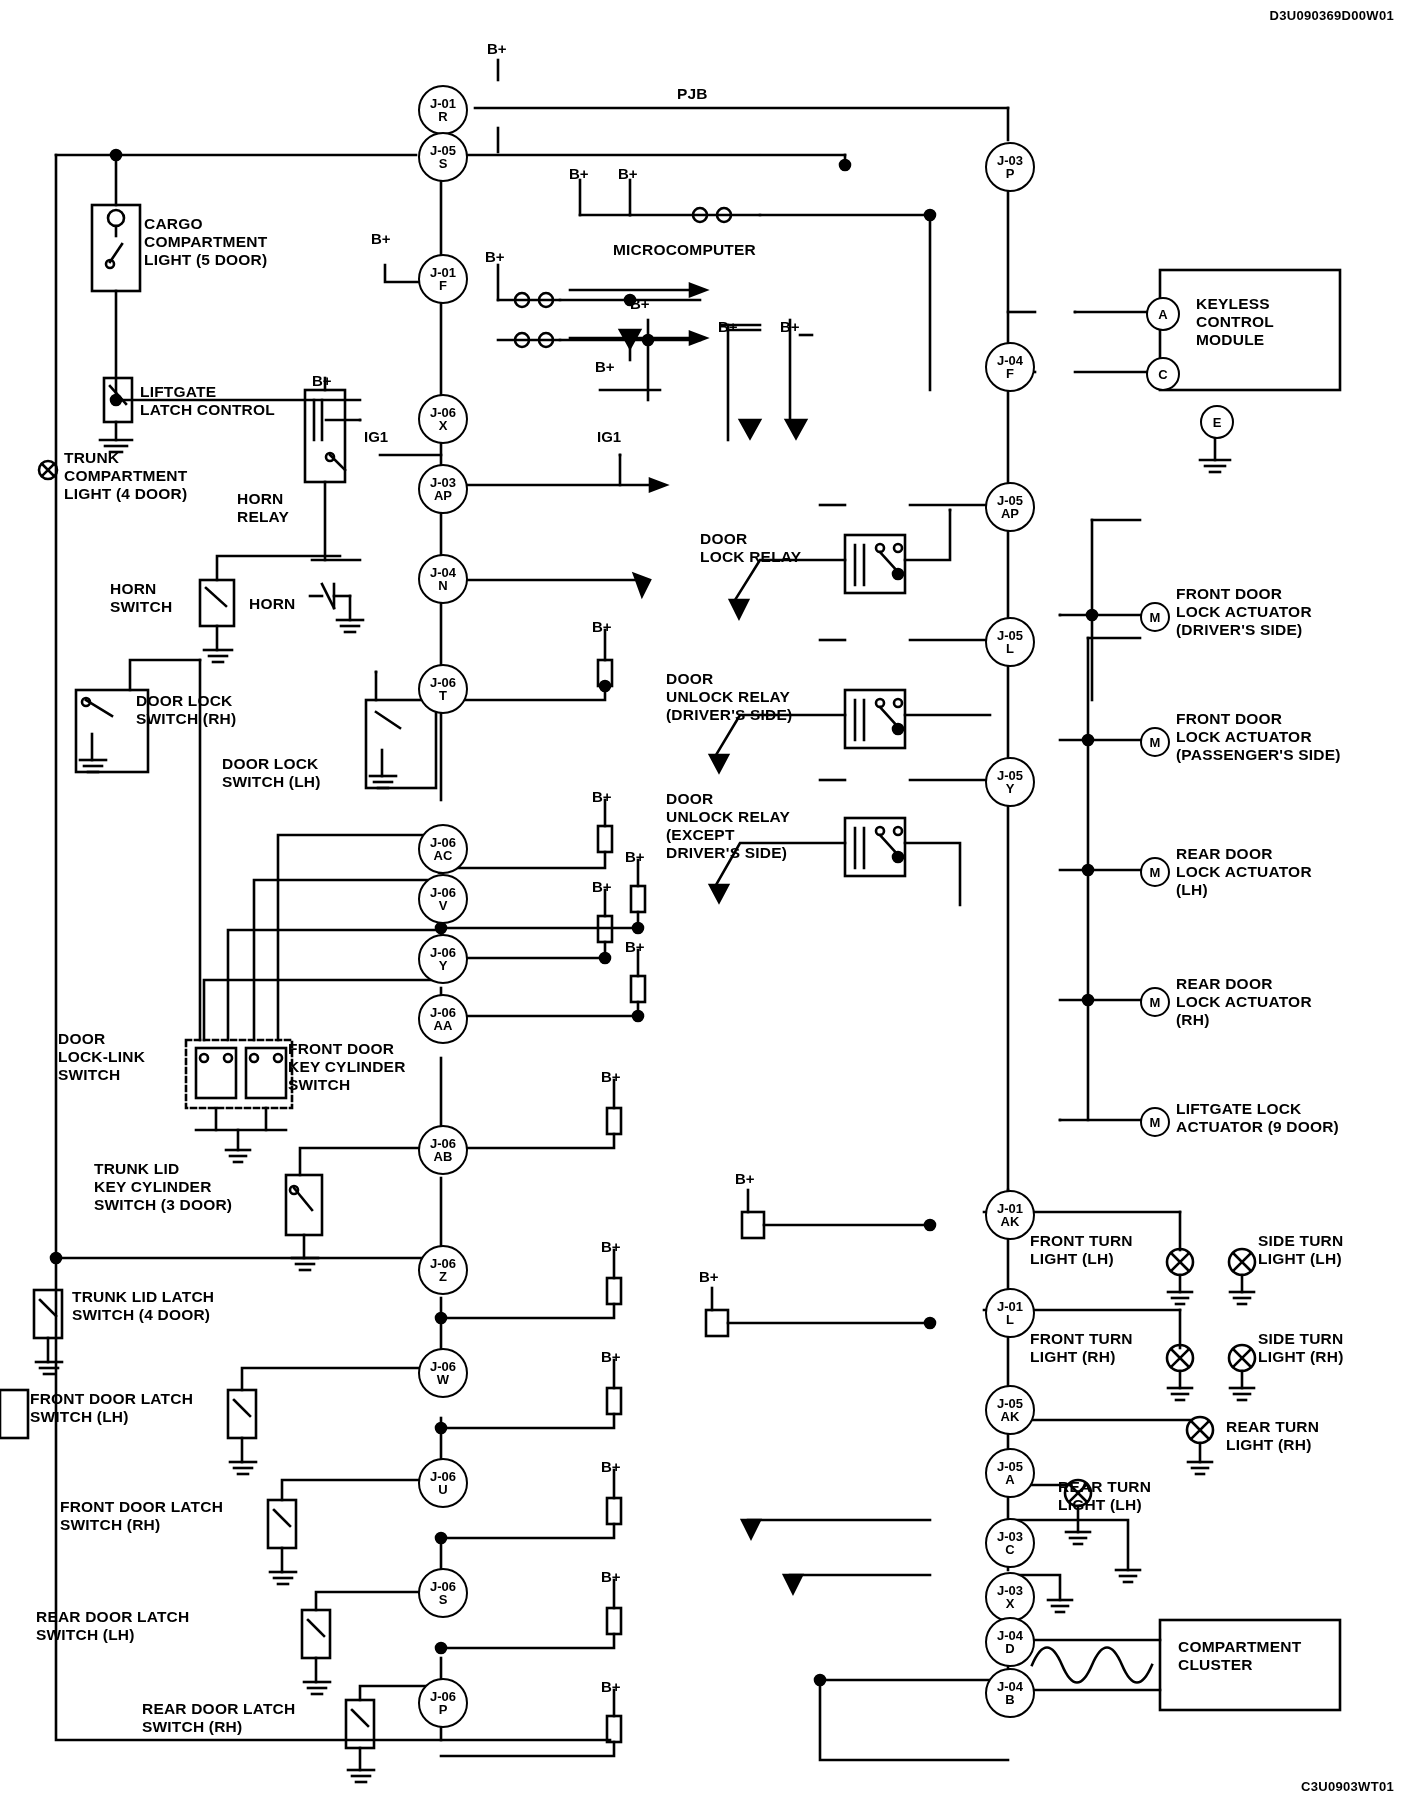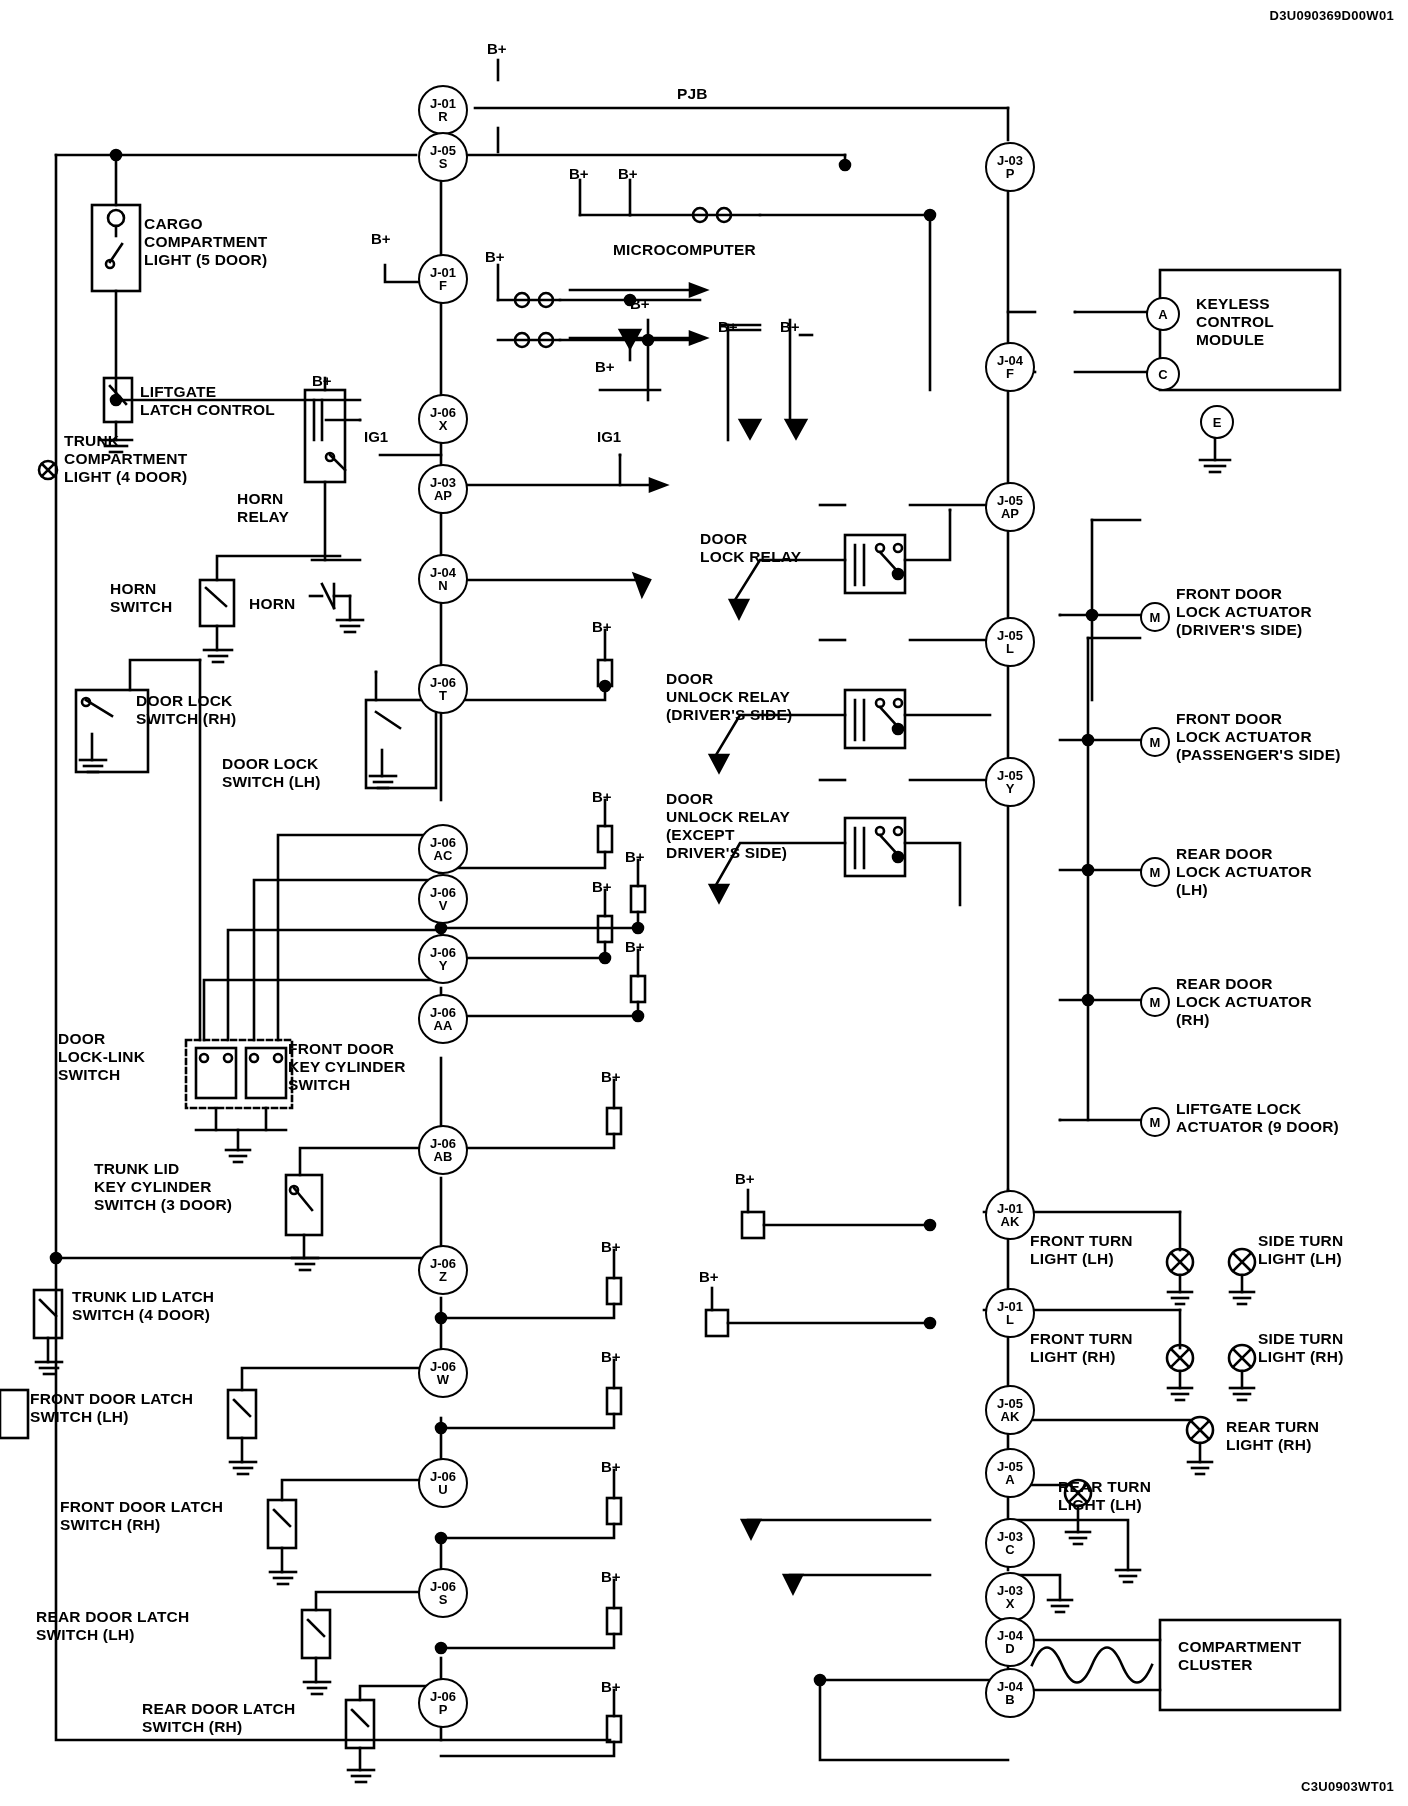--- a/index.html
+++ b/index.html
@@ -616,21 +616,21 @@
   <div class="bplus" style="left:699px;top:1268px">B+</div>
 
   <div class="bplus" style="left:364px;top:428px">IG1</div>
   <div class="bplus" style="left:597px;top:428px">IG1</div>
 
   <div class="lbl" style="left:144px;top:215px">CARGO
 COMPARTMENT
 LIGHT (5 DOOR)</div>
   <div class="lbl" style="left:140px;top:383px">LIFTGATE
 LATCH CONTROL</div>
-  <div class="lbl" style="left:64px;top:432px">TRUNK
+  <div class="lbl" style="left:64px;top:449px">TRUNK
 COMPARTMENT
 LIGHT (4 DOOR)</div>
   <div class="lbl" style="left:237px;top:490px">HORN
 RELAY</div>
   <div class="lbl" style="left:110px;top:580px">HORN
 SWITCH</div>
   <div class="lbl" style="left:249px;top:595px">HORN</div>
   <div class="lbl" style="left:136px;top:692px">DOOR LOCK
 SWITCH (RH)</div>
   <div class="lbl" style="left:222px;top:755px">DOOR LOCK

